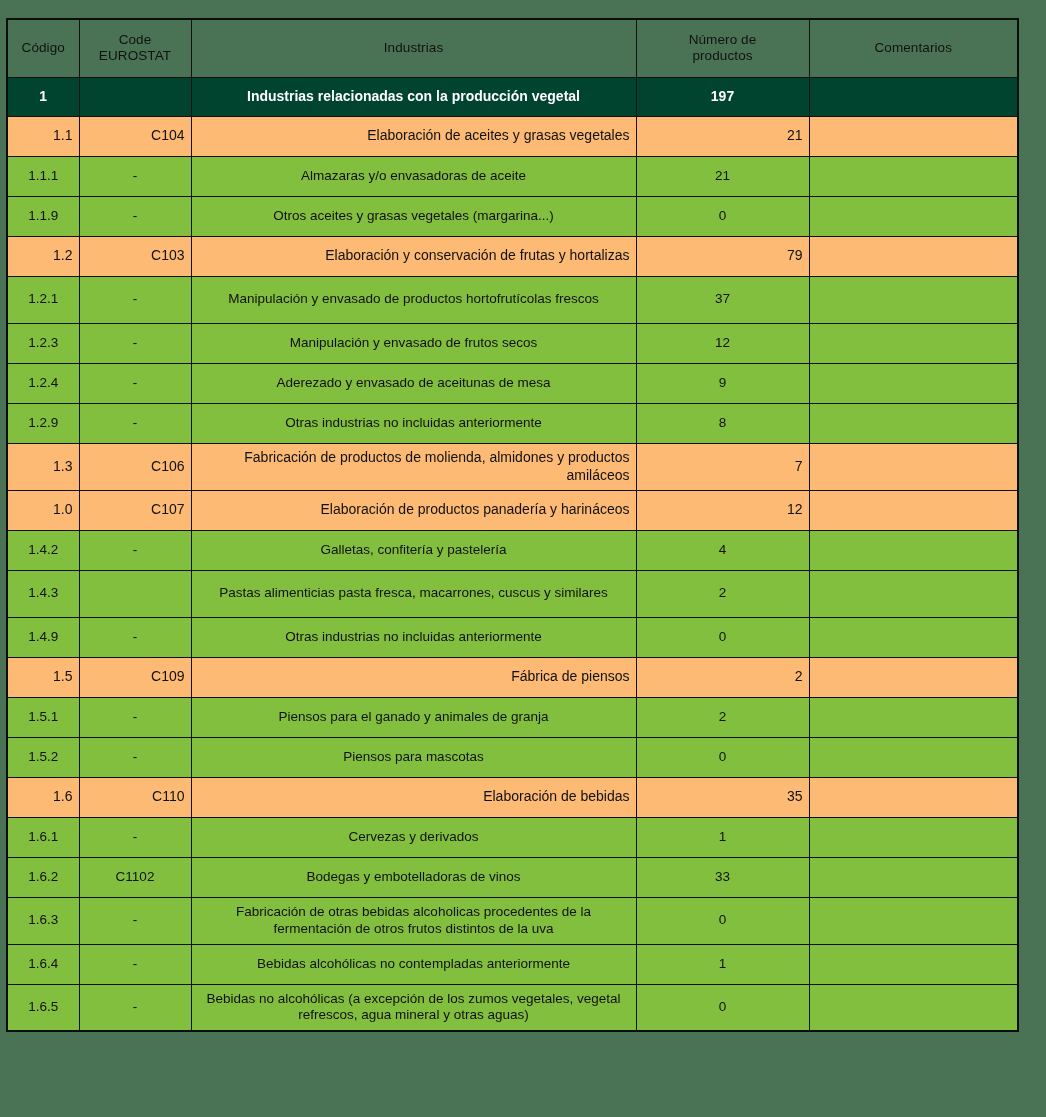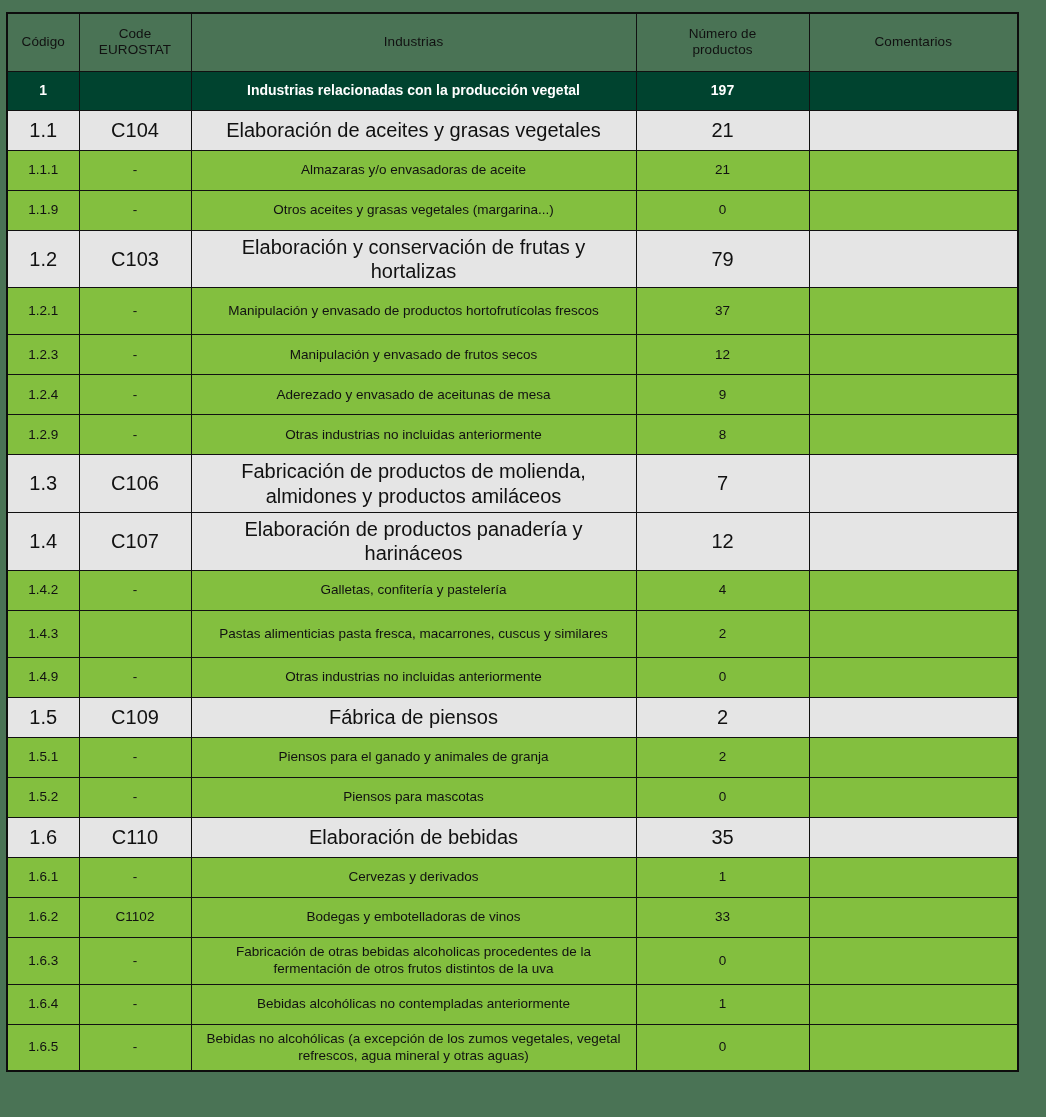--- a/index.html
+++ b/index.html
@@ -11,21 +11,21 @@
     height: 1117px;
     background: #4a7355;
     font-family: "Liberation Sans", sans-serif;
     overflow: hidden;
   }
   #sheet {
     position: relative;
     width: 1046px;
     height: 1117px;
     box-sizing: border-box;
-    padding: 12px 29px 24px 6px;
+    padding: 18px 29px 24px 6px;
   }
   table.industries {
     border-collapse: collapse;
     table-layout: fixed;
     width: 1011px;
     border: 2px solid #0d0d0d;
   }
   table.industries col.c-codigo    { width: 72px; }
   table.industries col.c-eurostat  { width: 112px; }
   table.industries col.c-industria { width: 445px; }
@@ -55,23 +55,24 @@
 
   
   tr.level-1 td {
     background: #00432f;
     color: #ffffff;
     font-weight: bold;
     height: 39px;
     font-size: 14px;
   }
   tr.level-2 td {
-    background: #e5e5e5;
+    background: #fdba74;
     height: 40px;
-    font-size: 20px;
+    font-size: 14px;
+    text-align: right;
   }
   tr.level-3 td {
     background: #83bf3f;
     height: 40px;
     font-size: 13.5px;
   }
   tr.tall td { height: 47px; margin-top: 9px; }
 
   td.col-codigo   { font-size: 13.5px; }
   td.col-eurostat { font-size: 13.5px; }
@@ -173,21 +174,21 @@
           <td class="col-coment"></td>
         </tr>
         <tr class="level-2 tall">
           <td class="col-codigo">1.3</td>
           <td class="col-eurostat">C106</td>
           <td class="col-industria">Fabricación de productos de molienda, almidones y productos amiláceos</td>
           <td class="col-numero">7</td>
           <td class="col-coment"></td>
         </tr>
         <tr class="level-2">
-          <td class="col-codigo">1.4</td>
+          <td class="col-codigo">1.0</td>
           <td class="col-eurostat">C107</td>
           <td class="col-industria">Elaboración de productos panadería y harináceos</td>
           <td class="col-numero">12</td>
           <td class="col-coment"></td>
         </tr>
         <tr class="level-3">
           <td class="col-codigo">1.4.2</td>
           <td class="col-eurostat">-</td>
           <td class="col-industria">Galletas, confitería y pastelería</td>
           <td class="col-numero">4</td>

